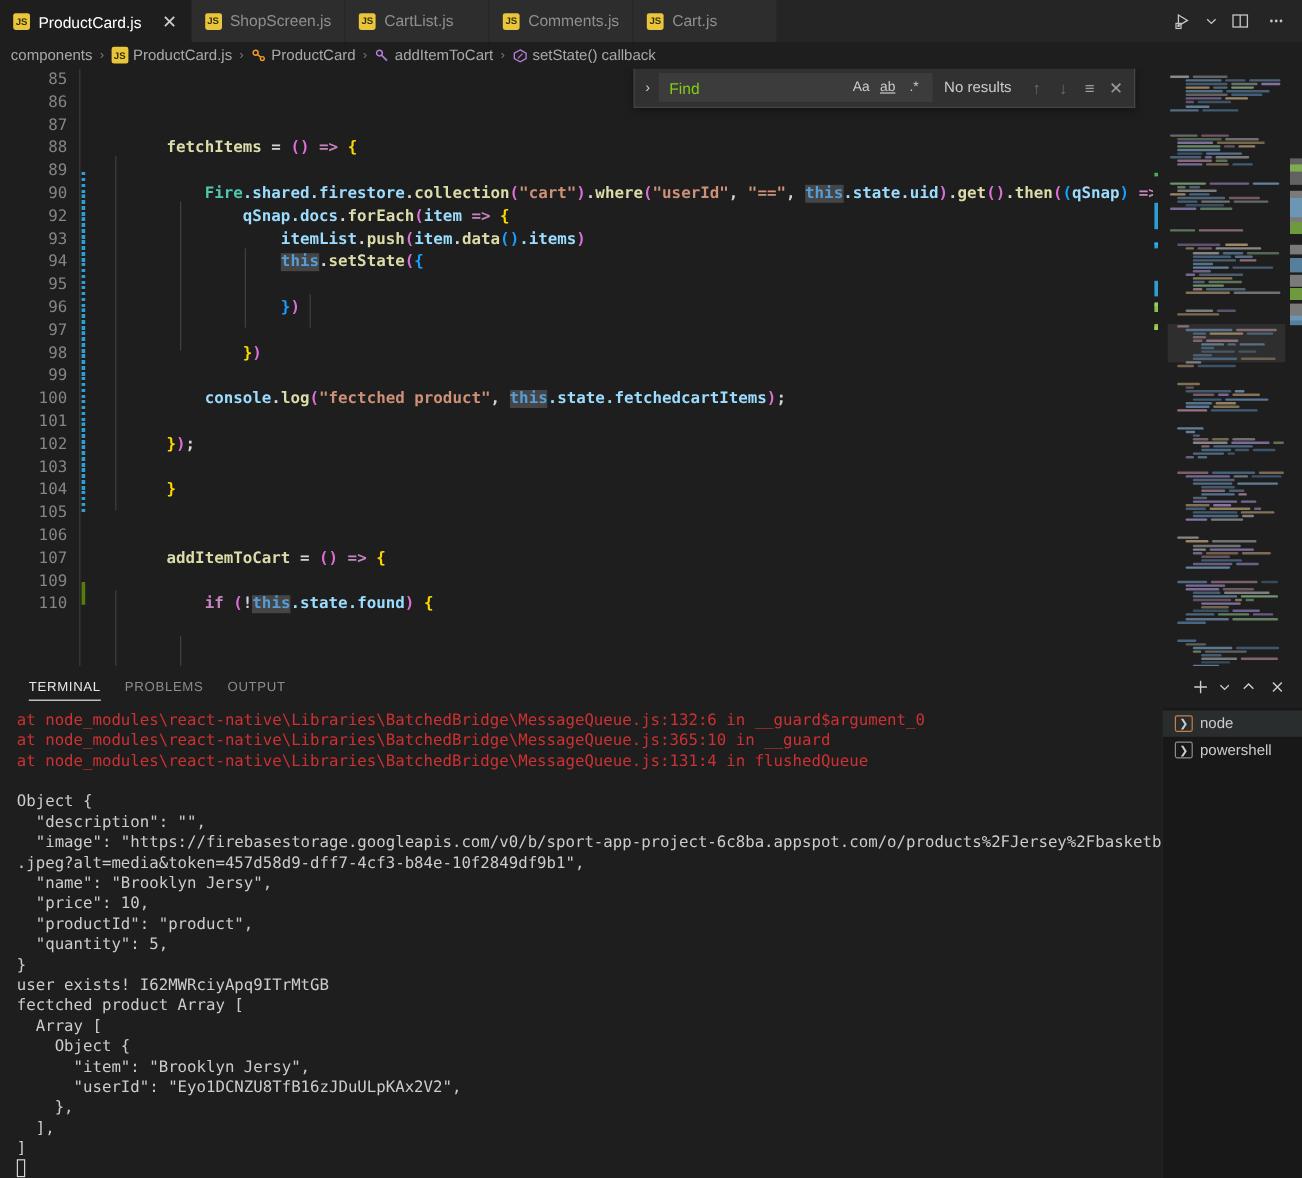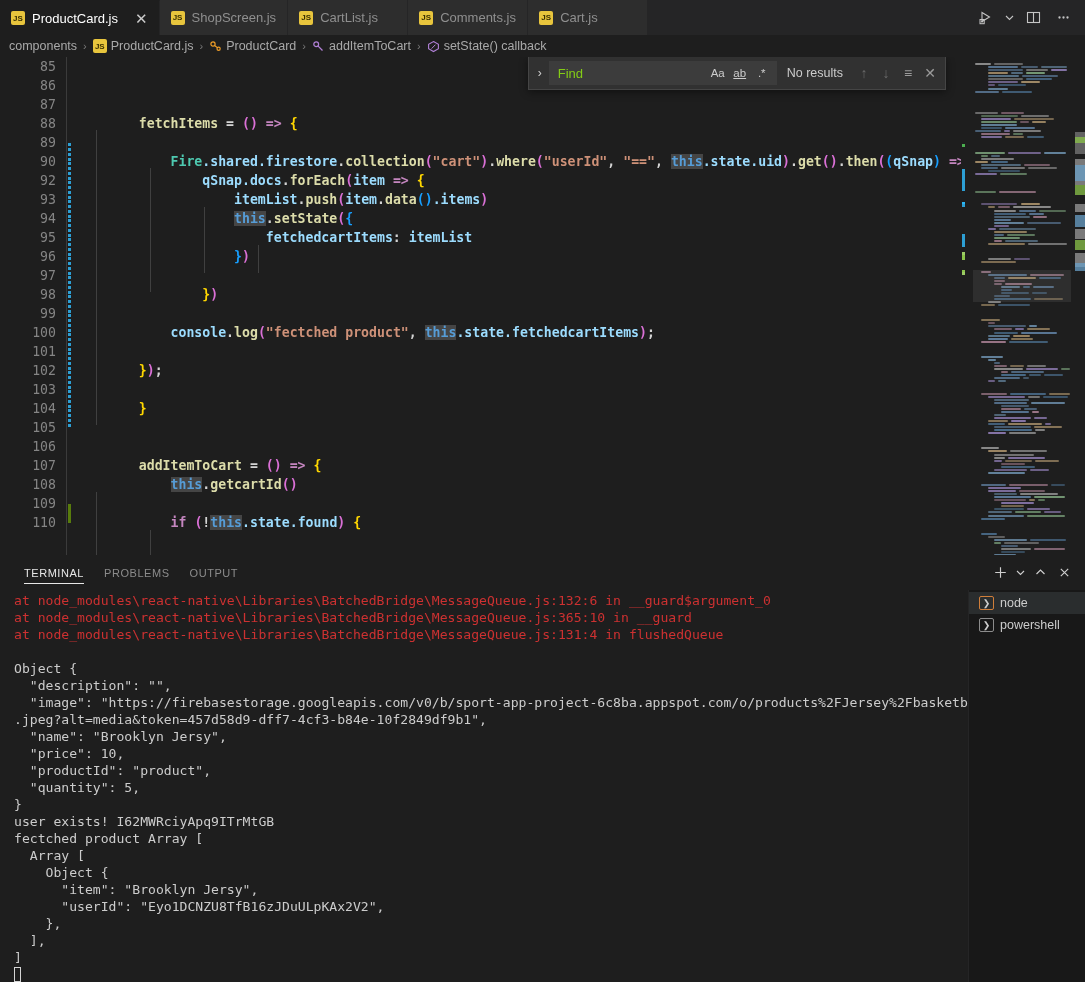--- a/index.html
+++ b/index.html
@@ -288,34 +288,33 @@
     <div class="code-rows" id="code-rows">
         <div class="row"><span class="lnum">85</span><span class="gutter-mark"></span><span class="fold"></span><span class="codetext"></span></div>
         <div class="row"><span class="lnum">86</span><span class="gutter-mark"></span><span class="fold"></span><span class="codetext"></span></div>
         <div class="row"><span class="lnum">87</span><span class="gutter-mark"></span><span class="fold"></span><span class="codetext"></span></div>
         <div class="row"><span class="lnum">88</span><span class="gutter-mark"></span><span class="fold"></span><span class="codetext"><span class="t-plain">    </span><span class="t-fn">fetchItems</span><span class="t-plain"> = </span><span class="t-p2">(</span><span class="t-p2">)</span><span class="t-plain"> </span><span class="t-key">=&gt;</span><span class="t-plain"> </span><span class="t-p1">{</span></span></div>
         <div class="row"><span class="lnum">89</span><span class="gutter-mark mod"></span><span class="fold"></span><span class="codetext"></span></div>
         <div class="row"><span class="lnum">90</span><span class="gutter-mark mod"></span><span class="fold"></span><span class="codetext"><span class="t-plain">        </span><span class="t-cls">Fire</span><span class="t-var">.shared</span><span class="t-var">.firestore</span><span class="t-plain">.</span><span class="t-fn">collection</span><span class="t-p2">(</span><span class="t-str">"cart"</span><span class="t-p2">)</span><span class="t-plain">.</span><span class="t-fn">where</span><span class="t-p2">(</span><span class="t-str">"userId"</span><span class="t-plain">, </span><span class="t-str">"=="</span><span class="t-plain">, </span><span class="t-this">this</span><span class="t-var">.state</span><span class="t-var">.uid</span><span class="t-p2">)</span><span class="t-plain">.</span><span class="t-fn">get</span><span class="t-p2">(</span><span class="t-p2">)</span><span class="t-plain">.</span><span class="t-fn">then</span><span class="t-p2">(</span><span class="t-p3">(</span><span class="t-var">qSnap</span><span class="t-p3">)</span><span class="t-plain"> </span><span class="t-key">=&gt;</span><span class="t-plain"> </span><span class="t-p1">{</span></span></div>
         <div class="row"><span class="lnum">92</span><span class="gutter-mark mod"></span><span class="fold"></span><span class="codetext"><span class="t-plain">            </span><span class="t-var">qSnap</span><span class="t-var">.docs</span><span class="t-plain">.</span><span class="t-fn">forEach</span><span class="t-p2">(</span><span class="t-var">item</span><span class="t-plain"> </span><span class="t-key">=&gt;</span><span class="t-plain"> </span><span class="t-p1">{</span></span></div>
         <div class="row"><span class="lnum">93</span><span class="gutter-mark mod"></span><span class="fold"></span><span class="codetext"><span class="t-plain">                </span><span class="t-var">itemList</span><span class="t-plain">.</span><span class="t-fn">push</span><span class="t-p2">(</span><span class="t-var">item</span><span class="t-plain">.</span><span class="t-fn">data</span><span class="t-p3">(</span><span class="t-p3">)</span><span class="t-var">.items</span><span class="t-p2">)</span></span></div>
         <div class="row"><span class="lnum">94</span><span class="gutter-mark mod"></span><span class="fold"></span><span class="codetext"><span class="t-plain">                </span><span class="t-this">this</span><span class="t-plain">.</span><span class="t-fn">setState</span><span class="t-p2">(</span><span class="t-p3">{</span></span></div>
-        <div class="row"><span class="lnum">95</span><span class="gutter-mark mod"></span><span class="fold"></span><span class="codetext"><span class="t-plain">                    </span><span class="t-var">fetchedcartItems</span><span class="t-plain">: </span><span class="t-var">itemList</span></span></div>
+        <div class="row"><span class="lnum">95</span><span class="gutter-mark mod"></span><span class="fold"></span></div>
         <div class="row"><span class="lnum">96</span><span class="gutter-mark mod"></span><span class="fold"></span><span class="codetext"><span class="t-plain">                </span><span class="t-p3">}</span><span class="t-p2">)</span></span></div>
         <div class="row"><span class="lnum">97</span><span class="gutter-mark mod"></span><span class="fold"></span><span class="codetext"></span></div>
         <div class="row"><span class="lnum">98</span><span class="gutter-mark mod"></span><span class="fold"></span><span class="codetext"><span class="t-plain">            </span><span class="t-p1">}</span><span class="t-p2">)</span></span></div>
         <div class="row"><span class="lnum">99</span><span class="gutter-mark mod"></span><span class="fold"></span><span class="codetext"></span></div>
         <div class="row"><span class="lnum">100</span><span class="gutter-mark mod"></span><span class="fold"></span><span class="codetext"><span class="t-plain">        </span><span class="t-var">console</span><span class="t-plain">.</span><span class="t-fn">log</span><span class="t-p2">(</span><span class="t-str">"fectched product"</span><span class="t-plain">, </span><span class="t-this">this</span><span class="t-var">.state</span><span class="t-var">.fetchedcartItems</span><span class="t-p2">)</span><span class="t-plain">;</span></span></div>
         <div class="row"><span class="lnum">101</span><span class="gutter-mark mod"></span><span class="fold"></span><span class="codetext"></span></div>
         <div class="row"><span class="lnum">102</span><span class="gutter-mark mod"></span><span class="fold"></span><span class="codetext"><span class="t-plain">    </span><span class="t-p1">}</span><span class="t-p2">)</span><span class="t-plain">;</span></span></div>
         <div class="row"><span class="lnum">103</span><span class="gutter-mark mod"></span><span class="fold"></span><span class="codetext"></span></div>
         <div class="row"><span class="lnum">104</span><span class="gutter-mark mod"></span><span class="fold"></span><span class="codetext"><span class="t-plain">    </span><span class="t-p1">}</span></span></div>
         <div class="row"><span class="lnum">105</span><span class="gutter-mark"></span><span class="fold"></span><span class="codetext"></span></div>
         <div class="row"><span class="lnum">106</span><span class="gutter-mark"></span><span class="fold"></span><span class="codetext"></span></div>
         <div class="row"><span class="lnum">107</span><span class="gutter-mark"></span><span class="fold"></span><span class="codetext"><span class="t-plain">    </span><span class="t-fn">addItemToCart</span><span class="t-plain"> = </span><span class="t-p2">(</span><span class="t-p2">)</span><span class="t-plain"> </span><span class="t-key">=&gt;</span><span class="t-plain"> </span><span class="t-p1">{</span></span></div>
-        <div class="row"><span class="lnum">108</span><span class="gutter-mark"></span><span class="fold"></span><span class="codetext"><span class="t-plain">        </span><span class="t-this">this</span><span class="t-plain">.</span><span class="t-fn">getcartId</span><span class="t-p2">(</span><span class="t-p2">)</span></span></div>
         <div class="row"><span class="lnum">109</span><span class="gutter-mark add"></span><span class="fold"></span><span class="codetext"></span></div>
         <div class="row"><span class="lnum">110</span><span class="gutter-mark"></span><span class="fold"></span><span class="codetext"><span class="t-plain">        </span><span class="t-key">if</span><span class="t-plain"> </span><span class="t-p2">(</span><span class="t-plain">!</span><span class="t-this">this</span><span class="t-var">.state</span><span class="t-var">.found</span><span class="t-p2">)</span><span class="t-plain"> </span><span class="t-p1">{</span></span></div>
       </div>
 
     <div class="find">
       <span class="find-toggle">›</span>
       <div class="find-input-box">
         <span class="find-input">Find</span>
         <span class="find-opt">Aa</span>
         <span class="find-opt u">ab</span>

